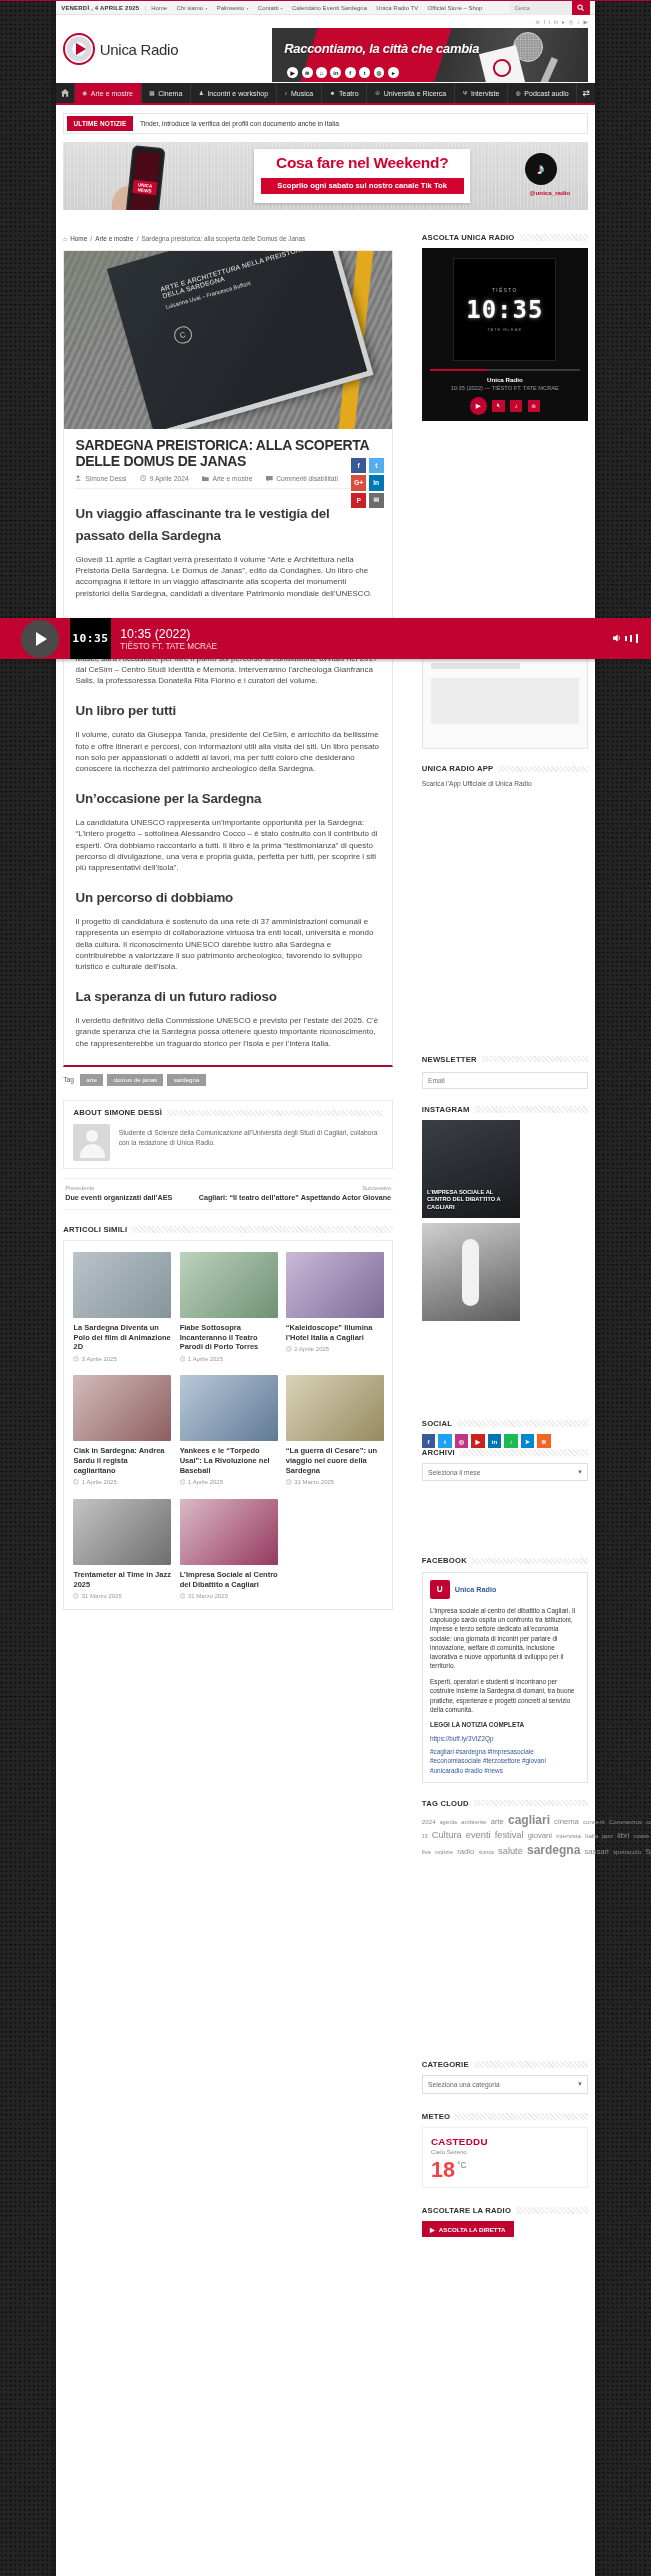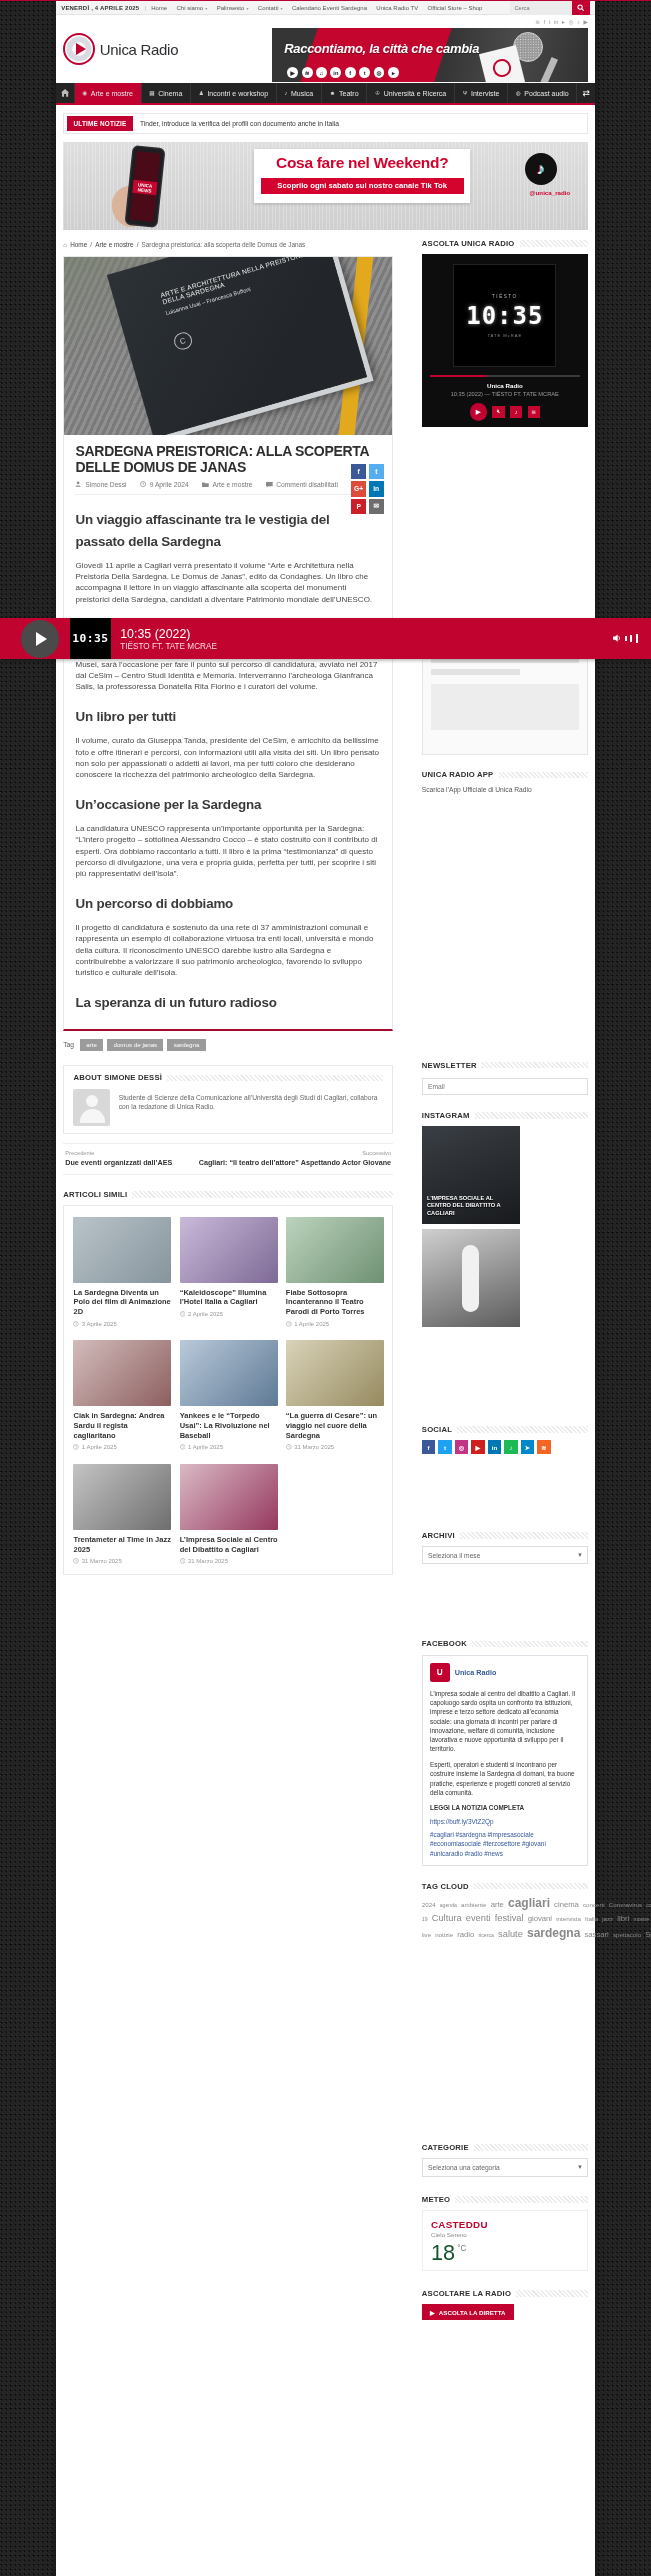--- a/index.html
+++ b/index.html
@@ -52,21 +52,21 @@
   .mainnav .home{width:24px;display:flex;align-items:center;justify-content:center;border-right:0.5px solid #363636;color:#bbb;cursor:pointer}
   .nitem{display:flex;align-items:center;gap:3.6px;padding:0 7.7px;border-right:0.5px solid #363636;cursor:pointer;white-space:nowrap}
   .nitem .nico{font-size:5.7px;color:#cfcfcf}
   .nitem.active{background:var(--red2)}
   .mainnav .shuffle{margin-left:auto;width:23px;display:flex;align-items:center;justify-content:center;font-size:8.8px;color:#fff;cursor:pointer}
   
   .content{padding:8.2px 7.2px 0}
   .ticker{height:20.6px;border:0.5px solid #e6e6e6;display:flex;align-items:center;margin-bottom:8.2px}
   .ticker .tlabel{background:var(--red2);color:#fff;font-weight:bold;font-size:6.4px;letter-spacing:0.2px;height:14.4px;display:flex;align-items:center;padding:0 6.2px;margin-left:3.1px}
   .ticker .ttext{font-size:6.7px;color:#333;margin-left:7.2px;cursor:pointer}
-  .promo{height:88px;background:linear-gradient(180deg,#dedede,#cfcfcf);position:relative;overflow:hidden;margin-bottom:8px}
+  .promo{height:68px;background:linear-gradient(180deg,#dedede,#cfcfcf);position:relative;overflow:hidden;margin-bottom:22px}
   .promo::before{content:"";position:absolute;inset:0;background:repeating-linear-gradient(90deg,rgba(255,255,255,.25) 0 1px,transparent 1px 3.6px)}
   .phone{position:absolute;left:67px;top:6.2px;width:30px;height:77px;background:#1d1d22;border-radius:4.6px;transform:rotate(6deg);box-shadow:0 0 0 1.5px #2e2e33}
   .phone .scr{position:absolute;inset:3.6px 2.6px;background:#4a0a18}
   .phone .plabel{position:absolute;left:2.6px;right:2.6px;top:33px;background:#c4062e;color:#fff;font-size:4.6px;font-weight:bold;text-align:center;padding:1.5px 0;line-height:5.2px}
   .hand{position:absolute;left:49px;top:44px;width:36px;height:41px;background:#d9b49a;border-radius:50% 40% 40% 50%;transform:rotate(-12deg)}
   .promobox{position:absolute;left:191px;top:7.2px;width:216px;height:54px;background:#fff;box-shadow:0 1px 3.1px rgba(0,0,0,.18);text-align:center;padding-top:5.2px}
   .promobox .l1{color:#d3032e;font-size:15.5px;font-weight:bold;letter-spacing:-0.3px}
   .promobox .l2{margin:5.2px auto 0;background:#d3032e;color:#fff;font-weight:bold;font-size:7.7px;width:94%;padding:3.6px 0}
   .tkt{position:absolute;right:31px;top:11.3px;width:32px;height:32px;border-radius:50%;background:#111;color:#fff;display:flex;align-items:center;justify-content:center;font-size:15.5px;text-shadow:1px 0 0 #25f4ee,-1px 0 0 #fe2c55}
   .tkhandle{position:absolute;right:17.5px;top:47px;color:#d3032e;font-weight:bold;font-size:6.2px}
@@ -163,21 +163,21 @@
   .fbp{margin-top:6.2px;font-size:6.4px;line-height:9.3px;color:#333}
   .fblink{margin-top:5.2px;font-size:6.4px;color:#365899;word-break:break-all;cursor:pointer}
   .fbtags{margin-top:5.2px;font-size:6.4px;line-height:9.3px;color:#365899;cursor:pointer}
   .cloud{line-height:13.4px}
   .cloud a{color:#8a8a8a;margin-right:4.1px;text-decoration:none;cursor:pointer}
   .t1{font-size:5.2px}.t2{font-size:6.2px}.t3{font-size:7.7px;color:#777}.t4{font-size:9.3px;color:#666}.t5{font-size:12px;color:#555;font-weight:bold}
   .meteo{border:0.5px solid #eee;padding:7.2px 8.2px}
   .meteo .city{color:var(--red2);font-weight:bold;font-size:9.8px;letter-spacing:0.3px}
   .meteo .cond{color:#888;font-size:6.2px;margin-top:1px}
   .meteo .trow{display:flex;align-items:flex-start;gap:2.1px;margin-top:4.1px}
-  .meteo .t{font-size:21.6px;color:#14532d;font-weight:normal;line-height:21.6px}
+  .meteo .t{font-size:21.6px;color:#ef4444;font-weight:bold;line-height:21.6px}
   .meteo .u{font-size:8.2px;color:#777;margin-top:2.1px}
   .listenbtn{display:inline-flex;align-items:center;gap:4.1px;background:var(--red2);color:#fff;font-weight:bold;font-size:6.2px;padding:4.6px 8.2px;cursor:pointer}
   
   .pbar{position:absolute;left:0;right:0;top:617px;height:41px;background:#c0042f;z-index:50;display:flex;align-items:center;box-shadow:0 1.5px 4.1px rgba(0,0,0,.35)}
   .pbar .bigplay{width:38px;height:38px;border-radius:50%;background:#4a4a4a;margin-left:20.6px;display:flex;align-items:center;justify-content:center;cursor:pointer;flex:0 0 38px}
   .bigplay i{width:0;height:0;border-left:11.3px solid #fff;border-top:7.2px solid transparent;border-bottom:7.2px solid transparent;margin-left:3.1px}
   .pbar .part{width:41px;height:41px;background:#000;margin-left:11.3px;display:flex;flex-direction:column;align-items:center;justify-content:center;flex:0 0 41px}
   .pbar .part b{font-family:"DejaVu Sans Mono",monospace;color:#fff;font-size:11.3px;letter-spacing:0.5px}
   .pbar .pmeta{margin-left:9.3px;color:#fff}
   .pbar .pt1{font-size:12.4px;font-weight:500}
@@ -384,20 +384,21 @@
             <p class="body">Giovedì 11 aprile a Cagliari verrà presentato il volume “Arte e Architettura nella Preistoria Della Sardegna. Le Domus de Janas”, edito da Condaghes. Un libro che accompagna il lettore in un viaggio affascinante alla scoperta dei monumenti preistorici della Sardegna, candidati a diventare Patrimonio mondiale dell’UNESCO.</p>
             <h2 class="sec">Un patrimonio da valorizzare</h2>
             <p class="body">La presentazione, che si terrà alle 17 nell’Aula “Roberto Coroneo” della Cittadella dei Musei, sarà l’occasione per fare il punto sul percorso di candidatura, avviato nel 2017 dal CeSim – Centro Studi Identità e Memoria. Interverranno l’archeologa Gianfranca Salis, la professoressa Donatella Rita Fiorino e i curatori del volume.</p>
             <h2 class="sec">Un libro per tutti</h2>
             <p class="body">Il volume, curato da Giuseppa Tanda, presidente del CeSim, è arricchito da bellissime foto e offre itinerari e percorsi, con informazioni utili alla visita dei siti. Un libro pensato non solo per appassionati o addetti ai lavori, ma per tutti coloro che desiderano conoscere la ricchezza del patrimonio archeologico della Sardegna.</p>
             <h2 class="sec">Un’occasione per la Sardegna</h2>
             <p class="body">La candidatura UNESCO rappresenta un’importante opportunità per la Sardegna: “L’intero progetto – sottolinea Alessandro Cocco – è stato costruito con il contributo di esperti. Ora dobbiamo raccontarlo a tutti. Il libro è la prima “testimonianza” di questo percorso di divulgazione, una vera e propria guida, perfetta per tutti, per scoprire i siti più rappresentativi dell’isola”.</p>
             <h2 class="sec">Un percorso di dobbiamo</h2>
             <p class="body">Il progetto di candidatura è sostenuto da una rete di 37 amministrazioni comunali e rappresenta un esempio di collaborazione virtuosa tra enti locali, università e mondo della cultura. Il riconoscimento UNESCO darebbe lustro alla Sardegna e contribuirebbe a valorizzare il suo patrimonio archeologico, favorendo lo sviluppo turistico e culturale dell’isola.</p>
             <h2 class="sec">La speranza di un futuro radioso</h2>
+            <p class="body">Il verdetto definitivo della Commissione UNESCO è previsto per l’estate del 2025. C’è grande speranza che la Sardegna possa ottenere questo importante riconoscimento, che rappresenterebbe un traguardo storico per l’isola e per l’intera Italia.</p>
           </div>
         </div>
 
         <div class="tagsrow">
           <span class="tl">Tag</span>
           <a>arte</a>
           <a>domus de janas</a>
           <a>sardegna</a>
         </div>
 
@@ -434,39 +435,39 @@
               <div class="stt">La Sardegna Diventa un Polo dei film di Animazione 2D</div>
               <div class="sdt">
                   <svg width="5.7" height="5.7" viewBox="0 0 12 12">
                     <circle cx="6" cy="6" r="5" fill="none" stroke="#aaa" stroke-width="1.4"></circle>
                     <path d="M6 3v3l2 1.4" fill="none" stroke="#aaa" stroke-width="1.2"></path>
                   </svg>
                   <span>3 Aprile 2025</span>
                 </div>
             </div>
             <div class="scard">
+              <div class="simg g4"></div>
+              <div class="stt">Fiabe Sottosopra Incanteranno il Teatro Parodi di Porto Torres</div>
+              <div class="sdt">
+                  <svg width="5.7" height="5.7" viewBox="0 0 12 12">
+                    <circle cx="6" cy="6" r="5" fill="none" stroke="#aaa" stroke-width="1.4"></circle>
+                    <path d="M6 3v3l2 1.4" fill="none" stroke="#aaa" stroke-width="1.2"></path>
+                  </svg>
+                  <span>1 Aprile 2025</span>
+                </div>
+            </div>
+            <div class="scard">
               <div class="simg g3"></div>
               <div class="stt">“Kaleidoscope” Illumina l’Hotel Italia a Cagliari</div>
               <div class="sdt">
                   <svg width="5.7" height="5.7" viewBox="0 0 12 12">
                     <circle cx="6" cy="6" r="5" fill="none" stroke="#aaa" stroke-width="1.4"></circle>
                     <path d="M6 3v3l2 1.4" fill="none" stroke="#aaa" stroke-width="1.2"></path>
                   </svg>
                   <span>2 Aprile 2025</span>
-                </div>
-            </div>
-            <div class="scard">
-              <div class="simg g4"></div>
-              <div class="stt">Fiabe Sottosopra Incanteranno il Teatro Parodi di Porto Torres</div>
-              <div class="sdt">
-                  <svg width="5.7" height="5.7" viewBox="0 0 12 12">
-                    <circle cx="6" cy="6" r="5" fill="none" stroke="#aaa" stroke-width="1.4"></circle>
-                    <path d="M6 3v3l2 1.4" fill="none" stroke="#aaa" stroke-width="1.2"></path>
-                  </svg>
-                  <span>1 Aprile 2025</span>
                 </div>
             </div>
             <div class="scard">
               <div class="simg g5"></div>
               <div class="stt">Ciak in Sardegna: Andrea Sardu il regista cagliaritano</div>
               <div class="sdt">
                   <svg width="5.7" height="5.7" viewBox="0 0 12 12">
                     <circle cx="6" cy="6" r="5" fill="none" stroke="#aaa" stroke-width="1.4"></circle>
                     <path d="M6 3v3l2 1.4" fill="none" stroke="#aaa" stroke-width="1.2"></path>
                   </svg>
@@ -580,21 +581,21 @@
           <b style="background:#3b5998">f</b>
           <b style="background:#1da1f2">t</b>
           <b style="background:#c13584">◎</b>
           <b style="background:#cd201f">▶</b>
           <b style="background:#0077b5">in</b>
           <b style="background:#1db954">♪</b>
           <b style="background:#0088cc">➤</b>
           <b style="background:#f26522">≋</b>
         </div>
 
-        <div class="wh" style="margin-top:77px">
+        <div class="wh" style="">
             <b>ARCHIVI</b>
             <i></i>
           </div>
         <div class="selbox">
           <span>Seleziona il mese</span>
           <span>▾</span>
         </div>
 
         <div class="wh" style="margin-top:75px">
             <b>FACEBOOK</b>

